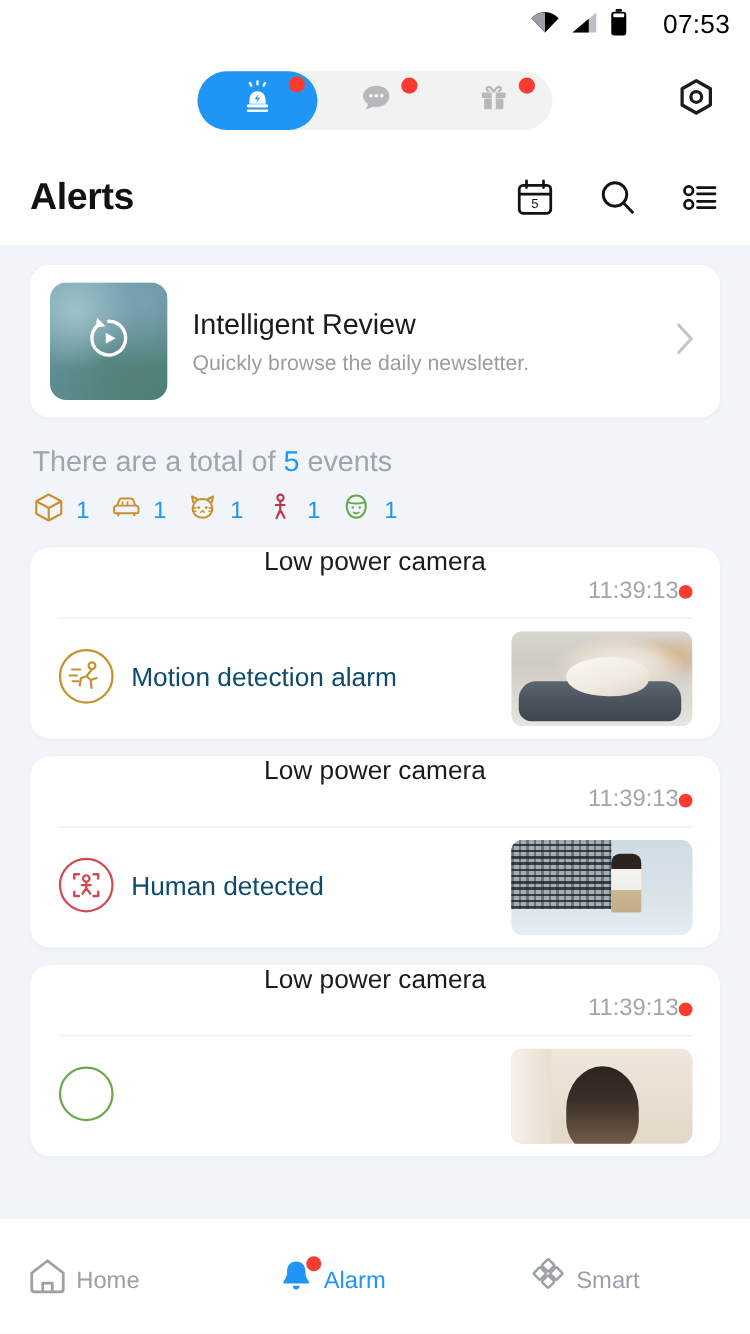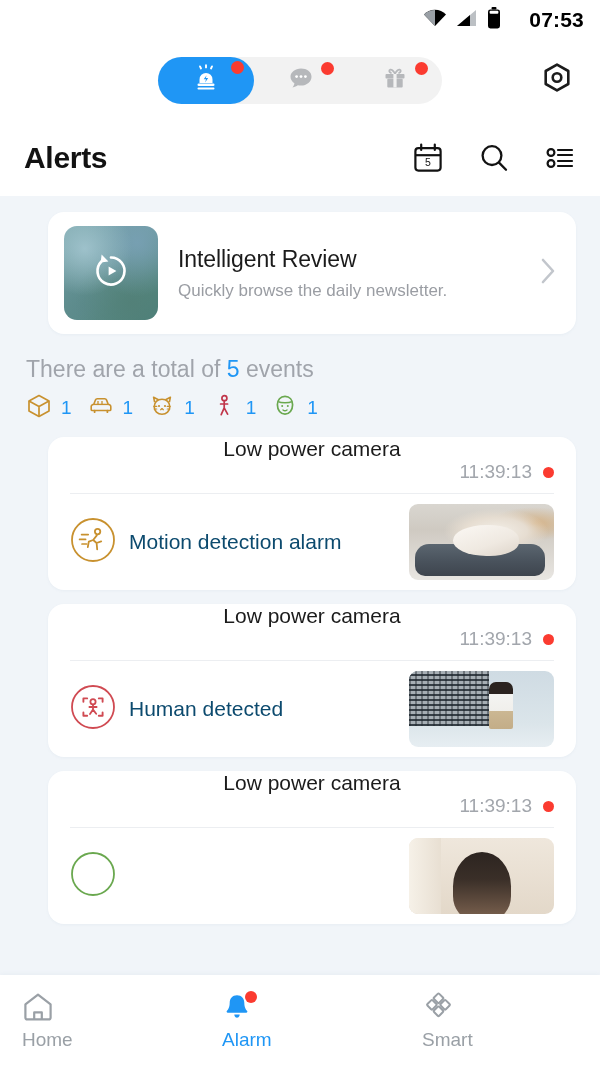--- a/index.html
+++ b/index.html
@@ -11,21 +11,21 @@
     position:relative;
     -webkit-font-smoothing:antialiased;
   }
 
   
   .statusbar{
     height:40px; background:#ffffff;
     display:flex; align-items:center; justify-content:flex-end;
     padding:0 16px 0 0; gap:9px;
   }
-  .sb-time{ font-size:21px; font-weight:bold; color:#000; letter-spacing:.2px; margin-left:19px;}
+  .sb-time{ font-size:21px; font-weight:normal; color:#000; letter-spacing:.2px; margin-left:19px;}
   .sb-icon{ display:block; }
 
   
   .topbar{
     background:#ffffff; height:80px;
     display:flex; align-items:center; justify-content:center;
     position:relative;
   }
   .segmented{
     display:flex; align-items:center;
@@ -59,21 +59,20 @@
 
   
   .content{
     position:absolute; left:0; right:0; top:196px; bottom:0;
     background:#f1f5f9; padding:0 24px;
   }
 
   .card{
     background:#ffffff; border-radius:16px;
     box-shadow:0 1px 3px rgba(120,140,170,.07);
-    margin-left:24px;
   }
 
   
   .review-card{
     margin-top:16px; height:122px; display:flex; align-items:center;
     padding:0 18px 0 16px;
   }
   .review-thumb{
     width:94px; height:94px; border-radius:13px; flex:none;
     position:relative; overflow:hidden;
@@ -99,21 +98,21 @@
   .today-sub{ font-size:23px; color:#a0a4ab; margin-top:11px; }
   .today-sub b{ color:#1f96f5; font-weight:normal; }
   .chips{ display:flex; align-items:center; margin-top:10px; gap:0; }
   .chip{ display:flex; align-items:center; margin-right:16px; }
   .chip .cnt{ font-size:19px; color:#1f96f5; margin-left:9px; }
 
   
   .ev{ margin-top:14px; padding:0 22px; }
   .ev-head{ height:56px; display:flex; align-items:center;flex-direction:column; }
   .ev-name{ font-size:21px; color:#1b1b1b; }
-  .ev-right{ margin-left:auto; display:flex; align-items:center; gap:11px; }
+  .ev-right{ margin-left:auto; display:flex; align-items:center; }
   .ev-time{ font-size:19px; color:#a2a6ac; }
   .unread{ width:11px; height:11px; border-radius:50%; background:#fb3b30; }
   .ev-div{ height:1px; background:#eceef1; }
   .ev-body{ height:96px; display:flex; align-items:center; }
   .ev-label{ font-size:21px; color:#0c4a6e; margin-left:13px; }
   .ev-thumb{
     margin-left:auto; width:145px; height:76px; border-radius:9px;
     overflow:hidden; flex:none; position:relative;
   }
   
@@ -165,21 +164,21 @@
     background:linear-gradient(90deg,#f6f1e8,#e8dfd2);
   }
 
   
   .bottomnav{
     position:absolute; left:0; right:0; bottom:0; height:92px;
     background:#ffffff; display:flex; align-items:center;
     box-shadow:0 -1px 5px rgba(120,140,170,.08);
   }
   .nav-item{
-    flex:1; display:flex; flex-direction:column; align-items:flex-start; gap:7px;
+    flex:1; display:flex; flex-direction:row; align-items:flex-end; gap:7px;
     position:relative;
     padding-left:22px;
   }
   .nav-label{ font-size:19px; color:#9aa0a6; }
   .nav-item.active .nav-label{ color:#1f96f5; }
   .nav-ico{ position:relative; height:30px; display:flex; align-items:flex-end; }
   .nav-dot{
     position:absolute; width:12px; height:12px; border-radius:50%;
     background:#fb3b30; top:-1px; right:-5px;
   }

